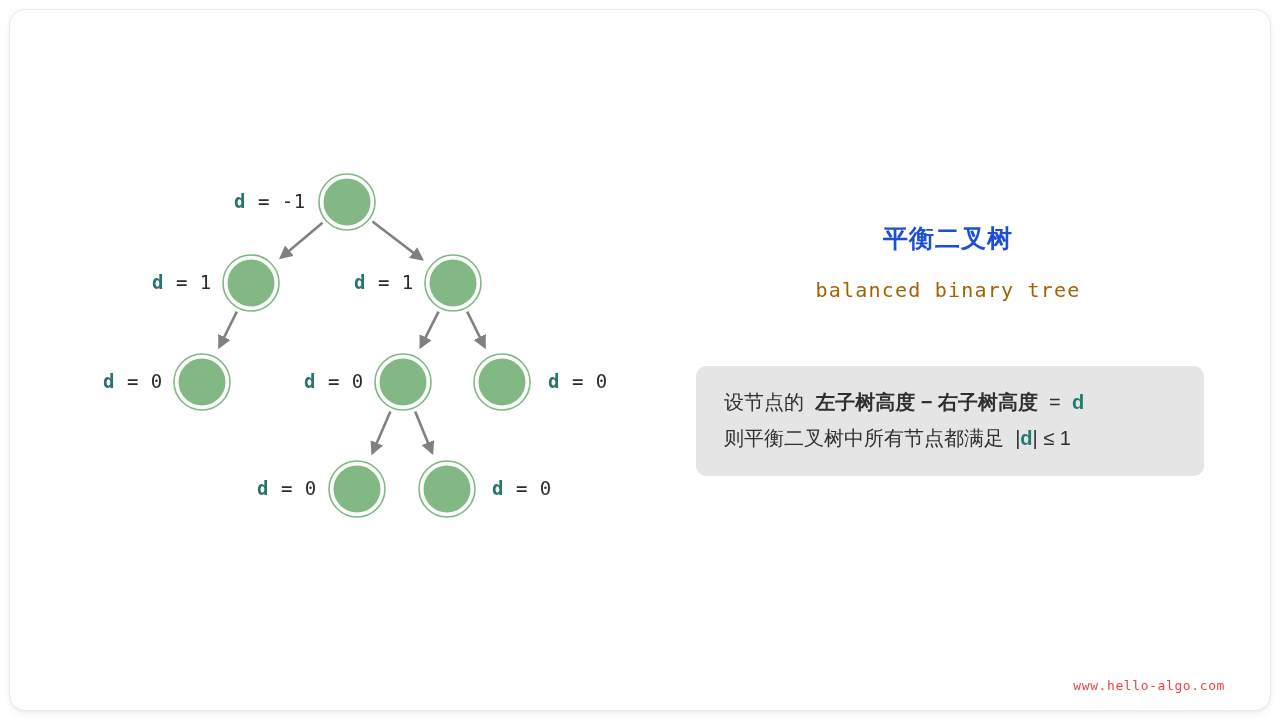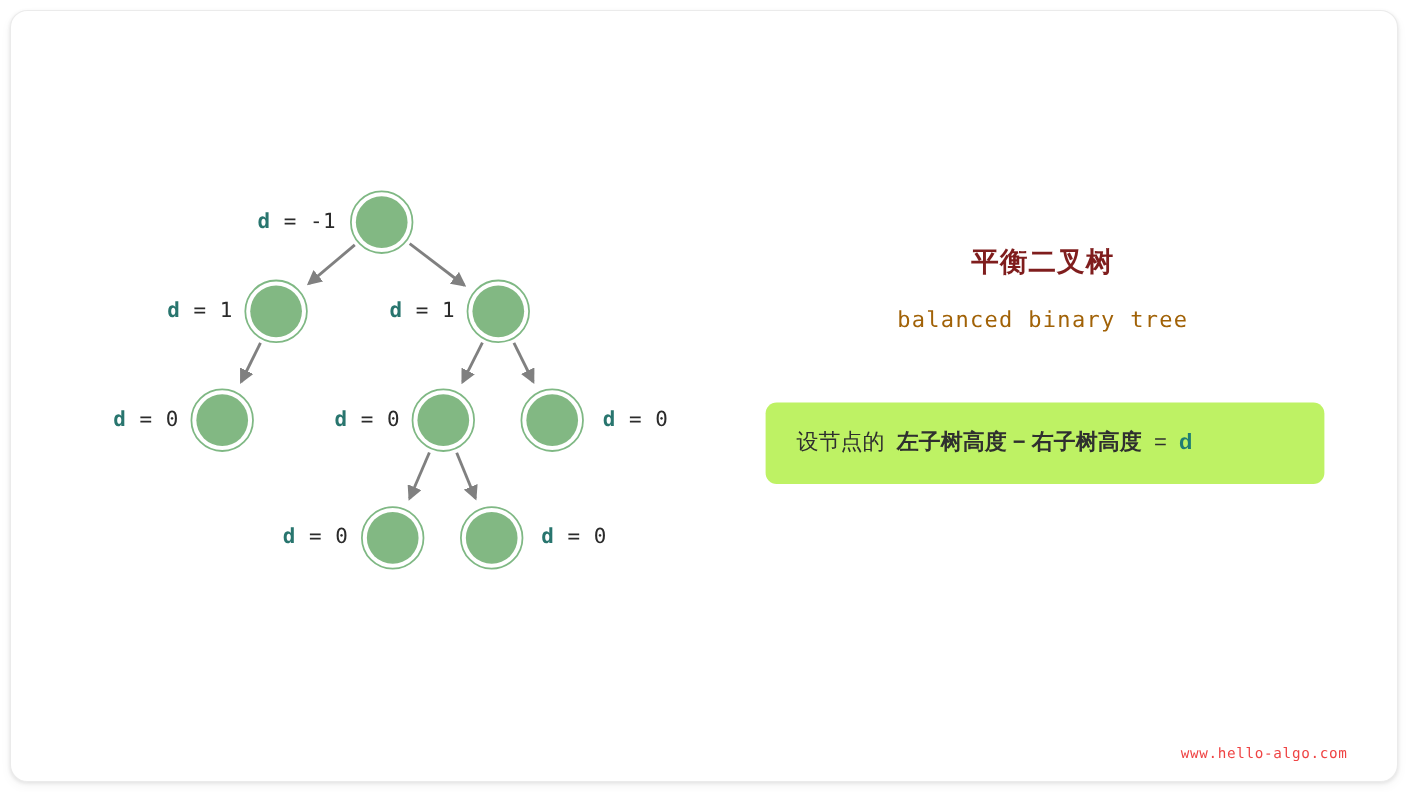--- a/index.html
+++ b/index.html
@@ -60,40 +60,40 @@
     position: absolute;
     left: 696px;
     top: 220px;
     width: 504px;
     text-align: center;
   }
   #panel-title {
     font-family: "Liberation Sans", "DejaVu Sans", sans-serif;
     font-size: 25px;
     font-weight: bold;
-    color: #7f1d1d;
+    color: #1d4ed8;
     letter-spacing: 1px;
     margin: 0;
     line-height: 36px;
   }
   #panel-subtitle {
     font-family: "DejaVu Sans Mono", "Liberation Mono", monospace;
     font-size: 20px;
     color: #a16207;
     letter-spacing: 1.2px;
     margin-top: 20px;
     line-height: 28px;
   }
   #info-box {
     position: absolute;
     left: 696px;
     top: 366px;
     width: 508px;
     box-sizing: border-box;
-    background: #bef264;
+    background: #e5e5e5;
     border-radius: 10px;
     padding: 18px 28px 20px 28px;
   }
   .info-line {
     font-family: "Liberation Sans", "DejaVu Sans", sans-serif;
     font-size: 20px;
     color: #2f2f2f;
     line-height: 36px;
     white-space: nowrap;
     text-align: left;
@@ -187,16 +187,21 @@
 
   <div id="info-box">
     <div class="info-line">
       <span>设节点的</span>
       &nbsp;<span class="strong">左子树高度</span>
       <span class="strong">−</span>
       <span class="strong">右子树高度</span>
       &nbsp;<span>=</span>
       &nbsp;<span class="var">d</span>
     </div>
+    <div class="info-line">
+      <span>则平衡二叉树中所有节点都满足</span>
+      &nbsp;<span>|</span><span class="var">d</span><span>|</span>
+      <span>≤ 1</span>
+    </div>
   </div>
 
   <div id="watermark">www.hello-algo.com</div>
 </div>
 
 </body></html>

